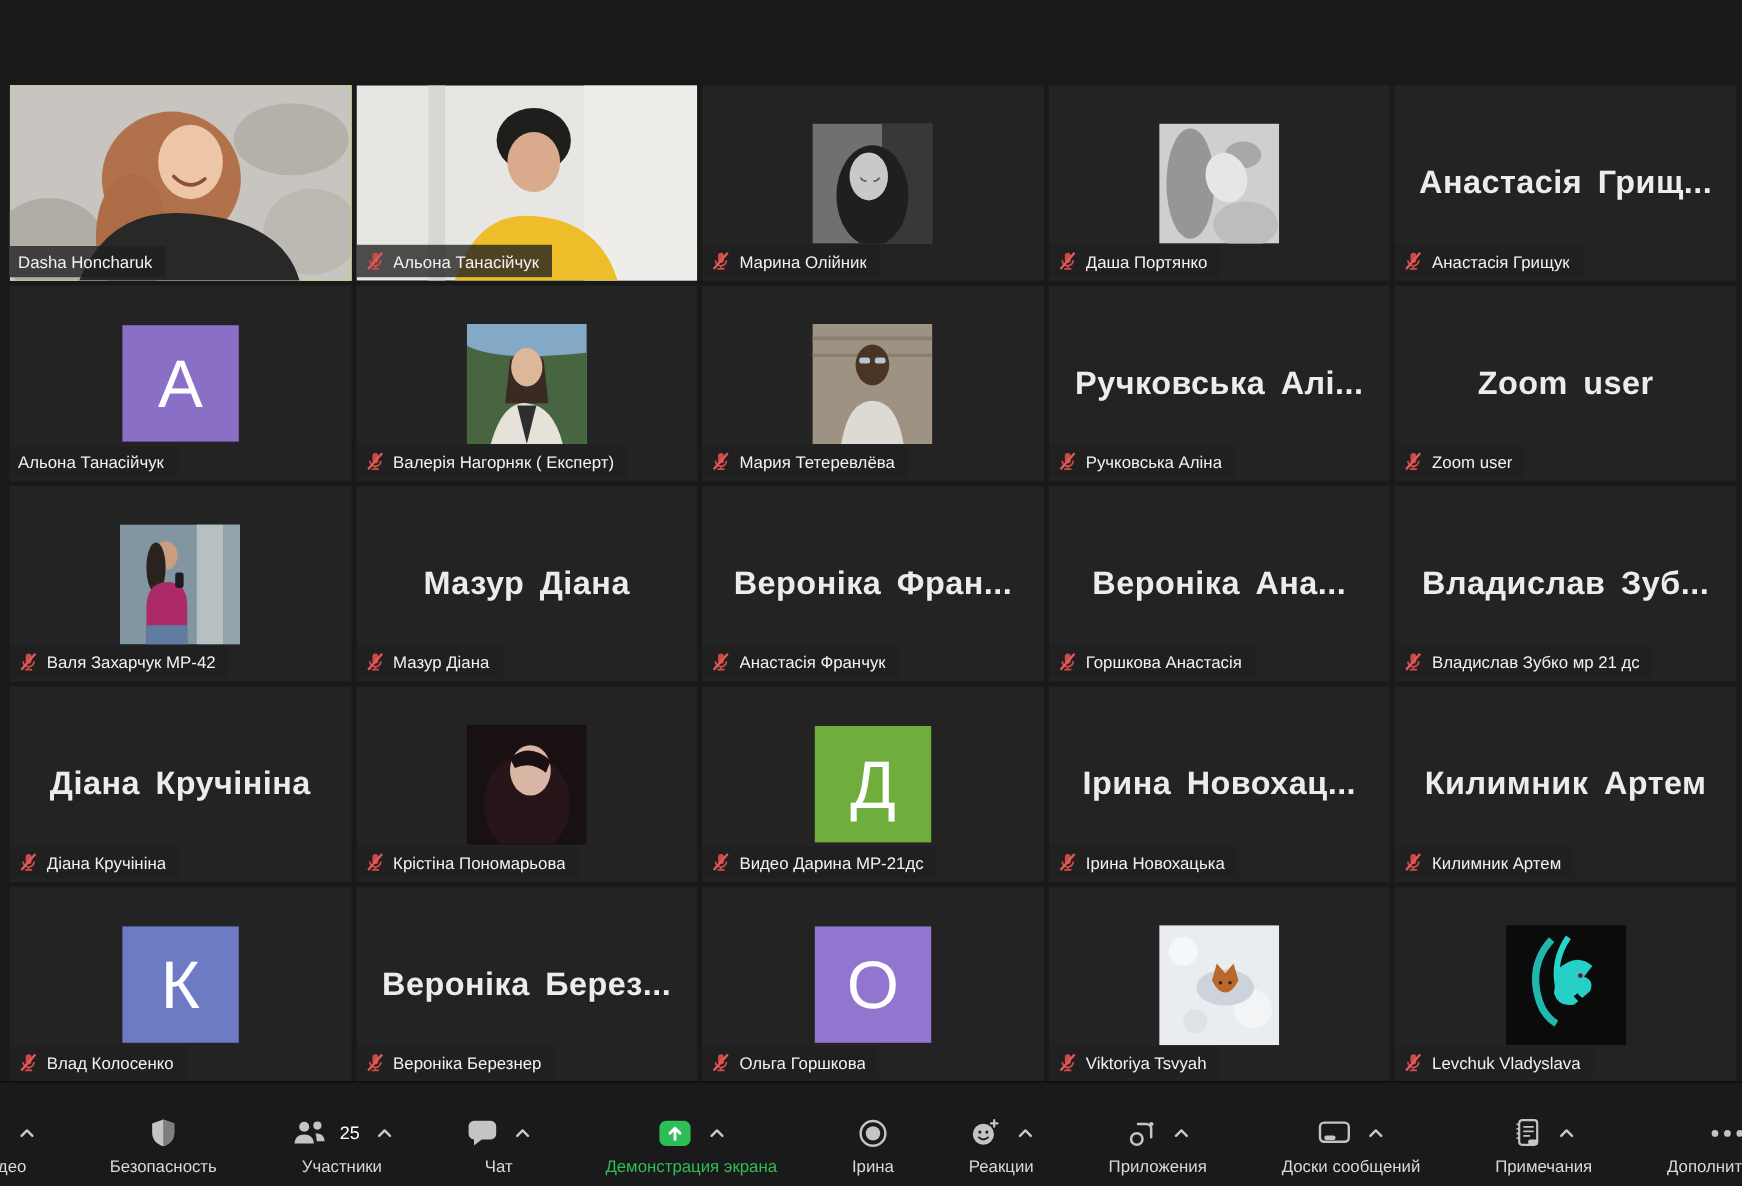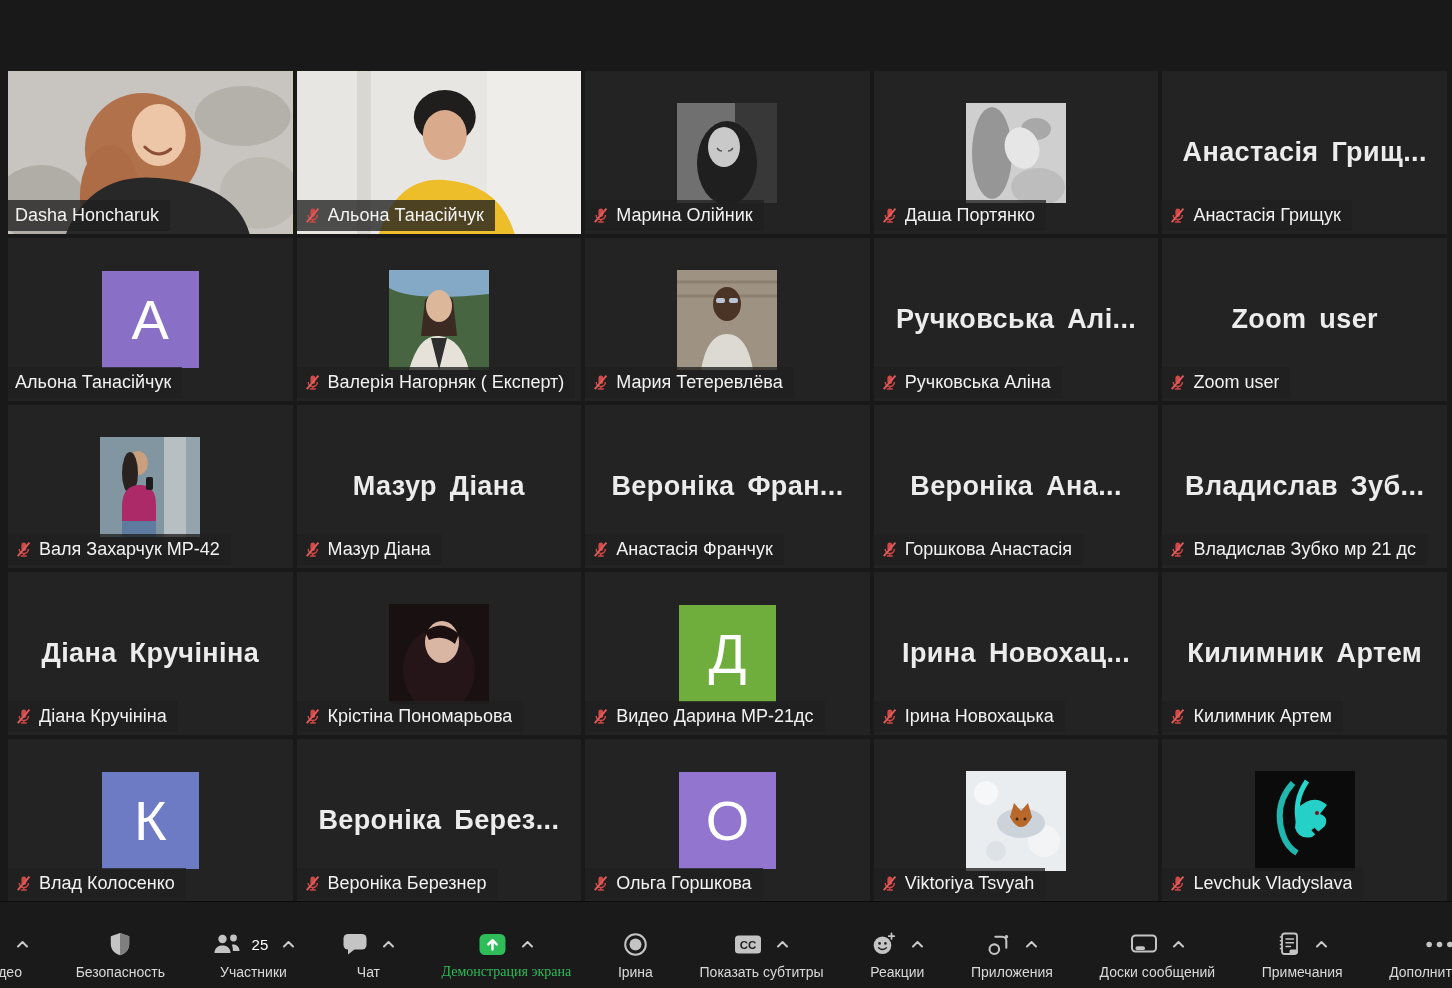--- a/index.html
+++ b/index.html
@@ -43,21 +43,21 @@
     text-align:center;padding:0 10px;
   }
   .nameplate{
     position:absolute;left:0;bottom:3px;
     display:flex;align-items:center;gap:7px;
     padding:5px 11px 5px 7px;
     background:var(--nameplate-bg,rgba(32,32,32,0.78));
     max-width:92%;
   }
   .np-name{
-    color:var(--name-text,#f2f2f2);font-size:18px;white-space:nowrap;
+    color:var(--name-text,#f2f2f2);font-size:14px;white-space:nowrap;
     overflow:hidden;text-overflow:ellipsis;
   }
   .mic{display:flex;align-items:center;flex:0 0 auto;}
   
   .toolbar{
     position:absolute;left:0;right:0;bottom:0;height:86px;
     background:var(--toolbar-bg,#1a1a1a);
     border-top:1px solid #0c0c0c;
     display:flex;align-items:center;justify-content:space-between;
     overflow:hidden;
@@ -65,21 +65,21 @@
   .tb-item{
     display:flex;flex-direction:column;align-items:center;gap:8px;
     color:var(--toolbar-text,#d9d9d9);font-size:14px;white-space:nowrap;
     padding:0 8px;cursor:pointer;flex:0 0 auto;
   }
   .tb-top{height:26px;display:flex;align-items:center;gap:10px;margin-top:20px;}
   .tb-icon{display:flex;align-items:center;}
   .tb-badge{color:#ffffff;font-size:15px;}
   .tb-chev{display:flex;align-items:center;margin-left:4px;}
   .tb-label{line-height:1;}
-  .tb-item.accent .tb-label{color:var(--accent-green,#2ebd59);font-family:Liberation Serif, serif;}
+  .tb-item.accent .tb-label{color:var(--accent-green,#2ebd59);}
   #tb-video{margin-left:-34px;}
   #tb-more{margin-right:-46px;}
 </style>
 </head>
 <body style="--page-bg: #191919; --tile-bg: #232323; --nameplate-bg: rgba(32,32,32,0.78); --name-text: #f2f2f2; --toolbar-bg: #1a1a1a; --toolbar-text: #d9d9d9; --accent-green: #2ebd59; --active-border: #bcdf63;">
 
 <div class="stage">
   <div class="top-strip"></div>
   <div class="gallery" id="gallery">
       <div class="tile active">
@@ -640,36 +640,20 @@
         <div class="tb-top">
           <span class="tb-icon">
             <svg width="25" height="25" viewBox="0 0 25 25">
               <circle cx="12.5" cy="12.5" r="10.3" fill="none" stroke="#c4c4c4" stroke-width="2"></circle>
               <circle cx="12.5" cy="12.5" r="6" fill="#c4c4c4"></circle>
             </svg>
           </span>
         </div>
         <div class="tb-label">Ірина</div>
       </div>
-      <div class="tb-item" id="tb-captions">
-        <div class="tb-top">
-          <span class="tb-icon">
-            <svg width="28" height="21" viewBox="0 0 28 21">
-              <rect x="1" y="1.5" width="26" height="18" rx="3.5" fill="#c4c4c4"></rect>
-              <text x="14" y="15" text-anchor="middle" font-family="Liberation Sans, sans-serif" font-size="11.5" font-weight="bold" fill="#1f1f1f">CC</text>
-            </svg>
-          </span>
-          <span class="tb-chev">
-            <svg width="13" height="9" viewBox="0 0 13 9">
-              <path d="M2 6.5 6.5 2 11 6.5" fill="none" stroke="#c9c9c9" stroke-width="2" stroke-linecap="round" stroke-linejoin="round"></path>
-            </svg>
-          </span>
-        </div>
-        <div class="tb-label">Показать субтитры</div>
-      </div>
       <div class="tb-item" id="tb-reactions">
         <div class="tb-top">
           <span class="tb-icon">
             <svg width="26" height="26" viewBox="0 0 26 26">
               <circle cx="11.5" cy="14.2" r="8.8" fill="#c4c4c4"></circle>
               <circle cx="8.6" cy="12.4" r="1.3" fill="#1f1f1f"></circle>
               <circle cx="14.4" cy="12.4" r="1.3" fill="#1f1f1f"></circle>
               <path d="M7.6 16.8 q3.9 3.5 7.8 0" stroke="#1f1f1f" stroke-width="1.5" fill="none" stroke-linecap="round"></path>
               <path d="M20.5 2.5 v5.4 M17.8 5.2 h5.4" stroke="#c4c4c4" stroke-width="1.8" stroke-linecap="round"></path>
             </svg>

